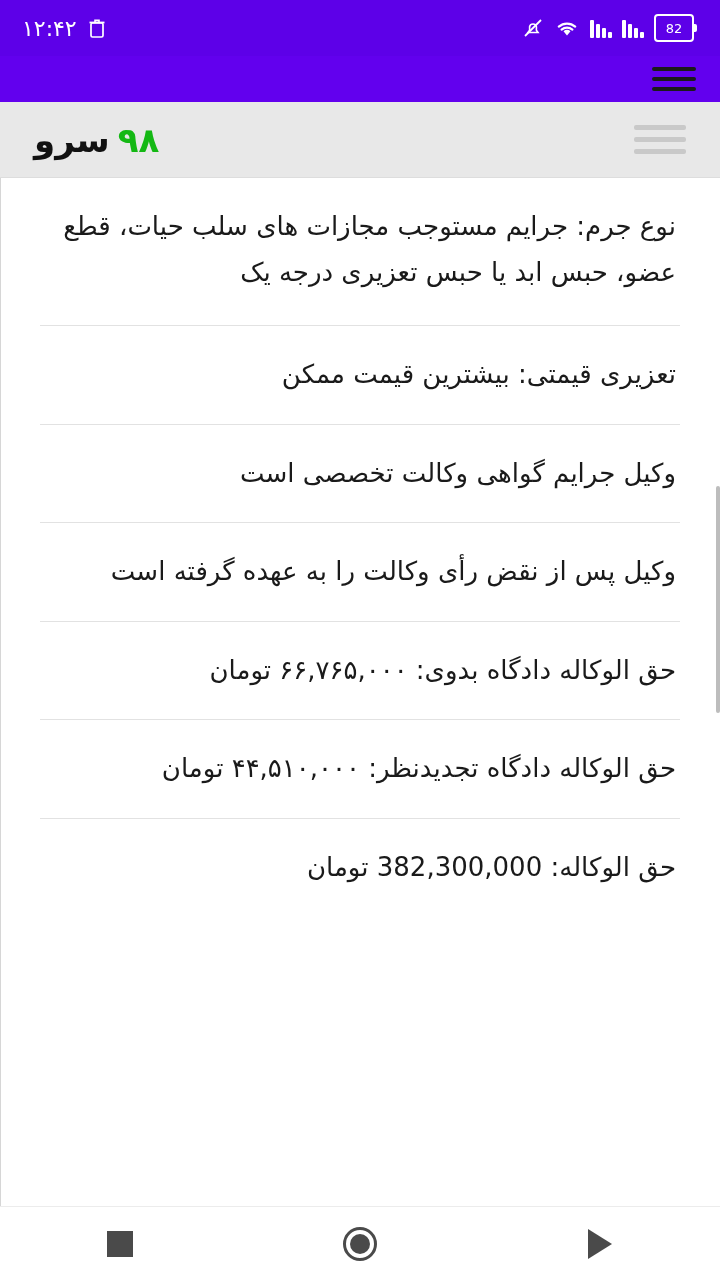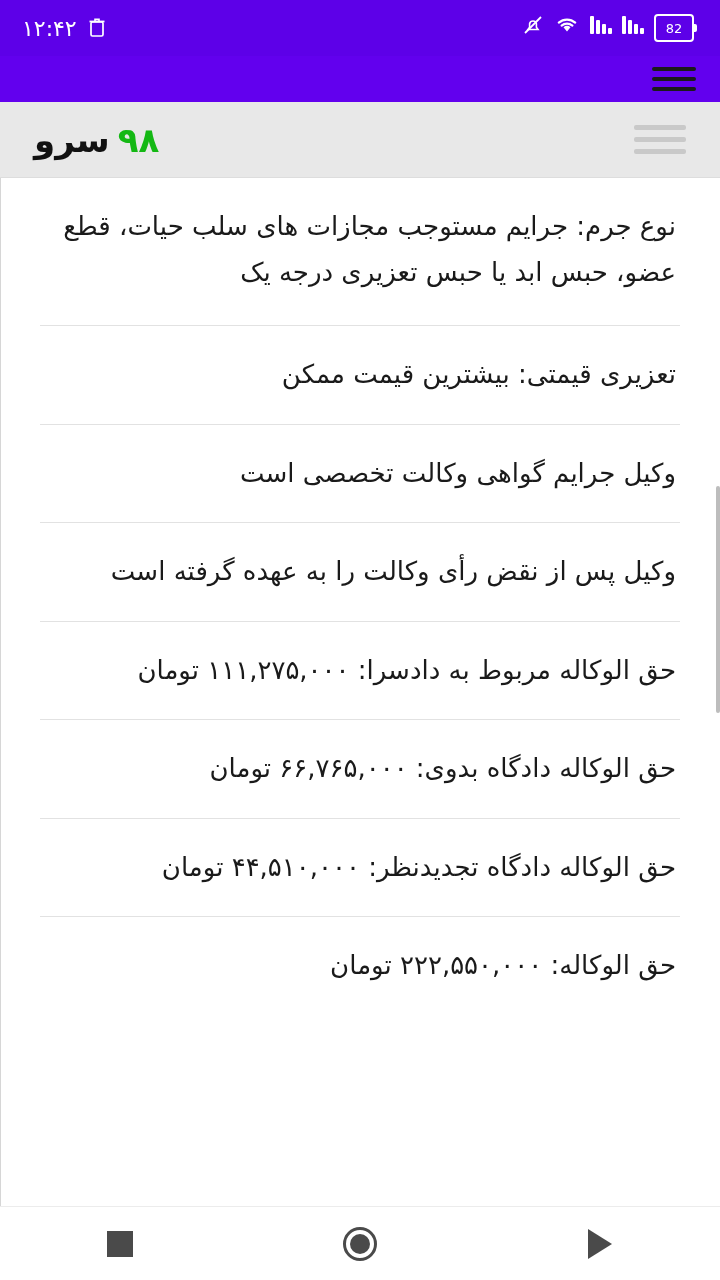--- a/index.html
+++ b/index.html
@@ -25,20 +25,21 @@
     background: #5d00e8;
     display: flex;
     align-items: center;
     justify-content: space-between;
     padding: 0 22px;
     color: #ffffff;
     flex: 0 0 auto;
   }
   .status-left, .status-right {
     display: flex;
+    align-items: center;
     gap: 10px;
   }
   .battery {
     display: inline-flex;
     align-items: center;
   }
   .battery-body {
     border: 2px solid #ffffff;
     border-radius: 4px;
     height: 28px;
@@ -294,24 +295,23 @@
     </div>
   </div>
 
   <div class="content-wrap">
     <div class="edge-line"></div>
     <div class="page">
       <div class="row tall">نوع جرم: جرایم مستوجب مجازات های سلب حیات، قطع عضو، حبس ابد یا حبس تعزیری درجه یک</div>
       <div class="row">تعزیری قیمتی: بیشترین قیمت ممکن</div>
       <div class="row">وکیل جرایم گواهی وکالت تخصصی است</div>
       <div class="row">وکیل پس از نقض رأی وکالت را به عهده گرفته است</div>
-      <div class="row">حق الوکاله مربوط به دادسرا: ۱۱۱,۲۷۵,۰۰۰ تومان</div>
       <div class="row">حق الوکاله دادگاه بدوی: ۶۶,۷۶۵,۰۰۰ تومان</div>
       <div class="row">حق الوکاله دادگاه تجدیدنظر: ۴۴,۵۱۰,۰۰۰ تومان</div>
-      <div class="row last">حق الوکاله: ۲۲۲,۵۵۰,۰۰۰ تومان</div>
+      <div class="row last">حق الوکاله: 382,300,000 تومان</div>
     </div>
     <div class="scroll-track">
       <div class="scroll-thumb"></div>
     </div>
   </div>
 
   <div class="nav-bar">
     <div class="nav-btn">
       <span class="tri"></span>
     </div>

